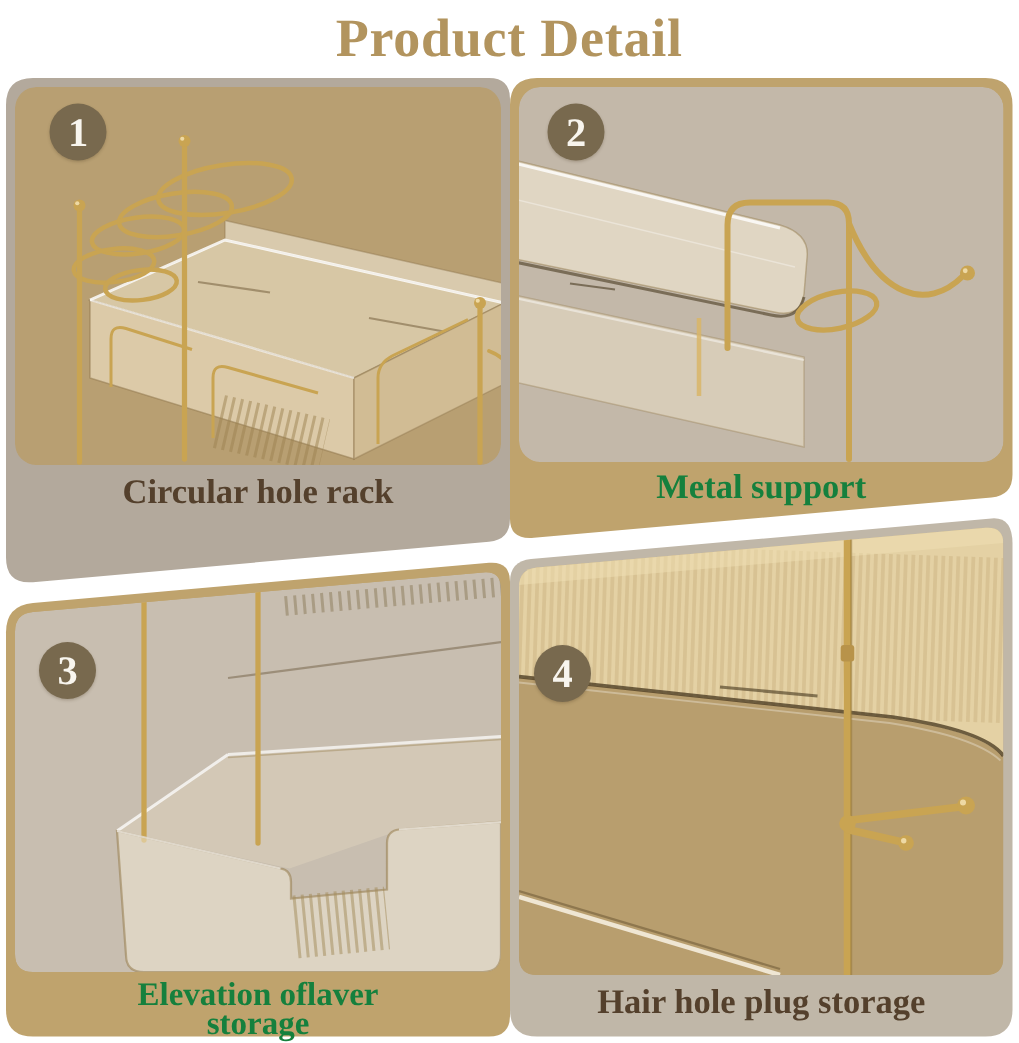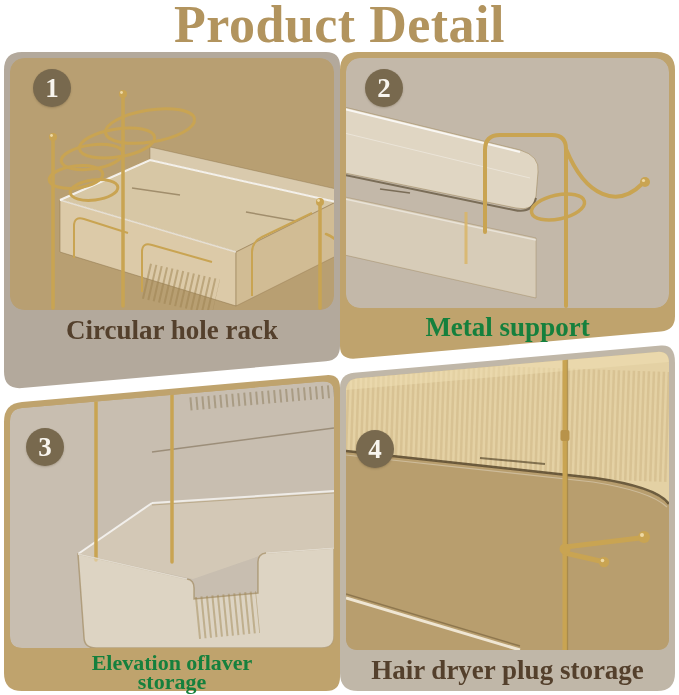--- a/index.html
+++ b/index.html
@@ -3,31 +3,31 @@
 <meta charset="utf-8">
 <style>
   html,body { margin:0; padding:0; background:#ffffff; }
   .stage {
     position:relative; width:679px; height:695px; background:#ffffff;
     font-family:"Liberation Serif", serif; overflow:hidden;
   }
   .page-title {
     position:absolute; top:0; left:0; width:679px; height:52px;
     margin:0; text-align:center; line-height:50px;
-    font-size:52px; font-weight:bold; color:#b2945e; letter-spacing:0.5px;
+    font-size:36px; font-weight:bold; color:#b2945e; letter-spacing:0.5px;
   }
   .artwork { position:absolute; top:0; left:0; }
   .badge {
     position:absolute; width:38px; height:38px; border-radius:50%;
     background:#78694e; color:#f8f5ee; font-weight:bold; font-size:27px;
     display:flex; align-items:center; justify-content:center;
     box-shadow:0 1px 2px rgba(70,55,30,0.25);
   }
   .caption {
-    position:absolute; text-align:center; font-weight:bold; font-size:27px;
+    position:absolute; text-align:center; font-weight:bold; font-size:23px;
     white-space:nowrap;
   }
   .caption.dark  { color:#54402c; }
   .caption.light { color:#15803d; }
   .caption.two-line { white-space:normal; font-size:22px; line-height:19px; }
   #cap1 { left:14px;  top:315px; width:316px; }
   #cap2 { left:348px; top:312px; width:319px; }
   #cap3 { left:14px;  top:653px; width:316px; }
   #cap4 { left:348px; top:655px; width:319px; }
   #badge1 { left:33px;  top:69px;  }
@@ -183,15 +183,15 @@
   <div class="badge" id="badge2">2</div>
   <div class="badge" id="badge3">3</div>
   <div class="badge" id="badge4">4</div>
 
   <div class="caption dark" id="cap1">Circular hole rack</div>
   <div class="caption light" id="cap2">Metal support</div>
   <div class="caption light two-line" id="cap3">
     <span>Elevation oflaver</span><br>
     <span>storage</span>
   </div>
-  <div class="caption dark" id="cap4">Hair dryer plug storage</div>
+  <div class="caption dark" id="cap4">Hair hole plug storage</div>
 
 </div>
 
 </body></html>

